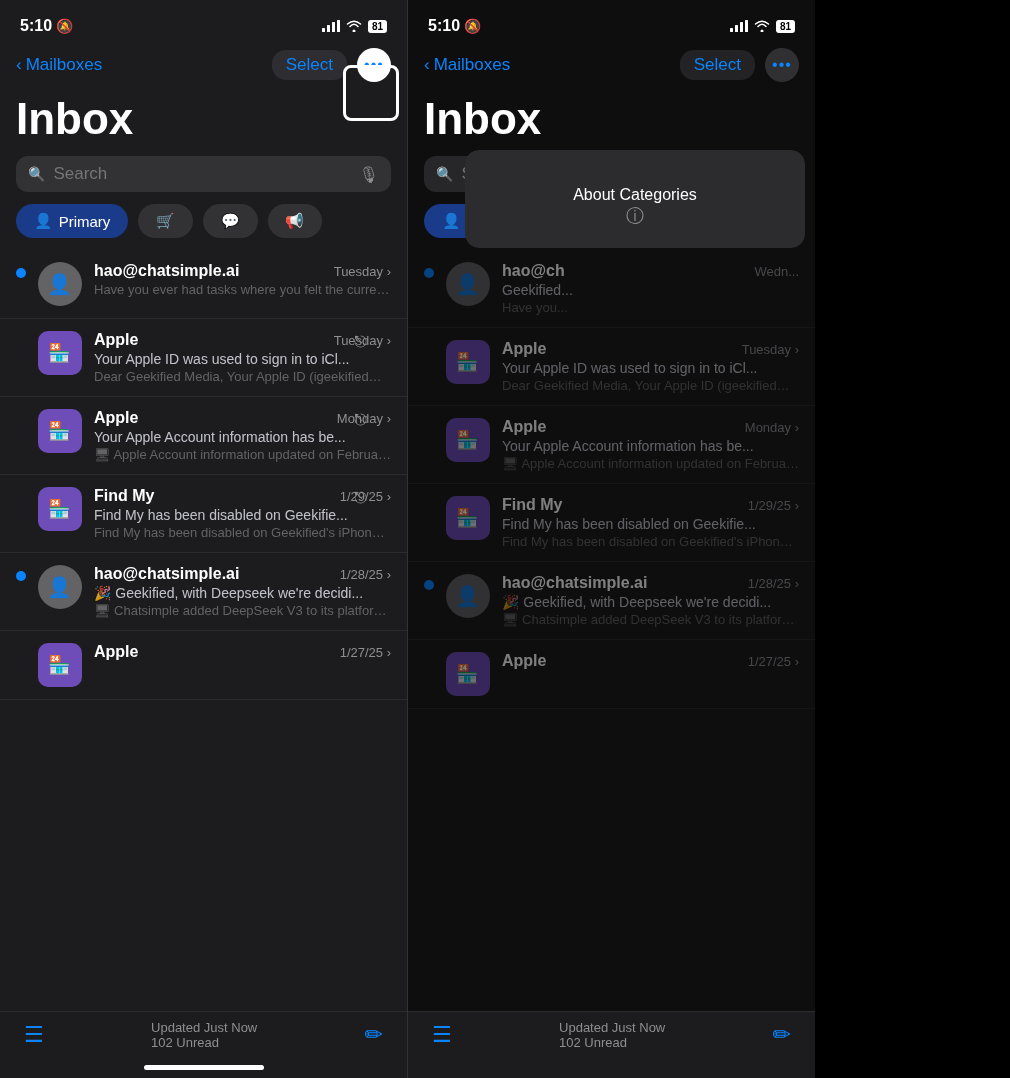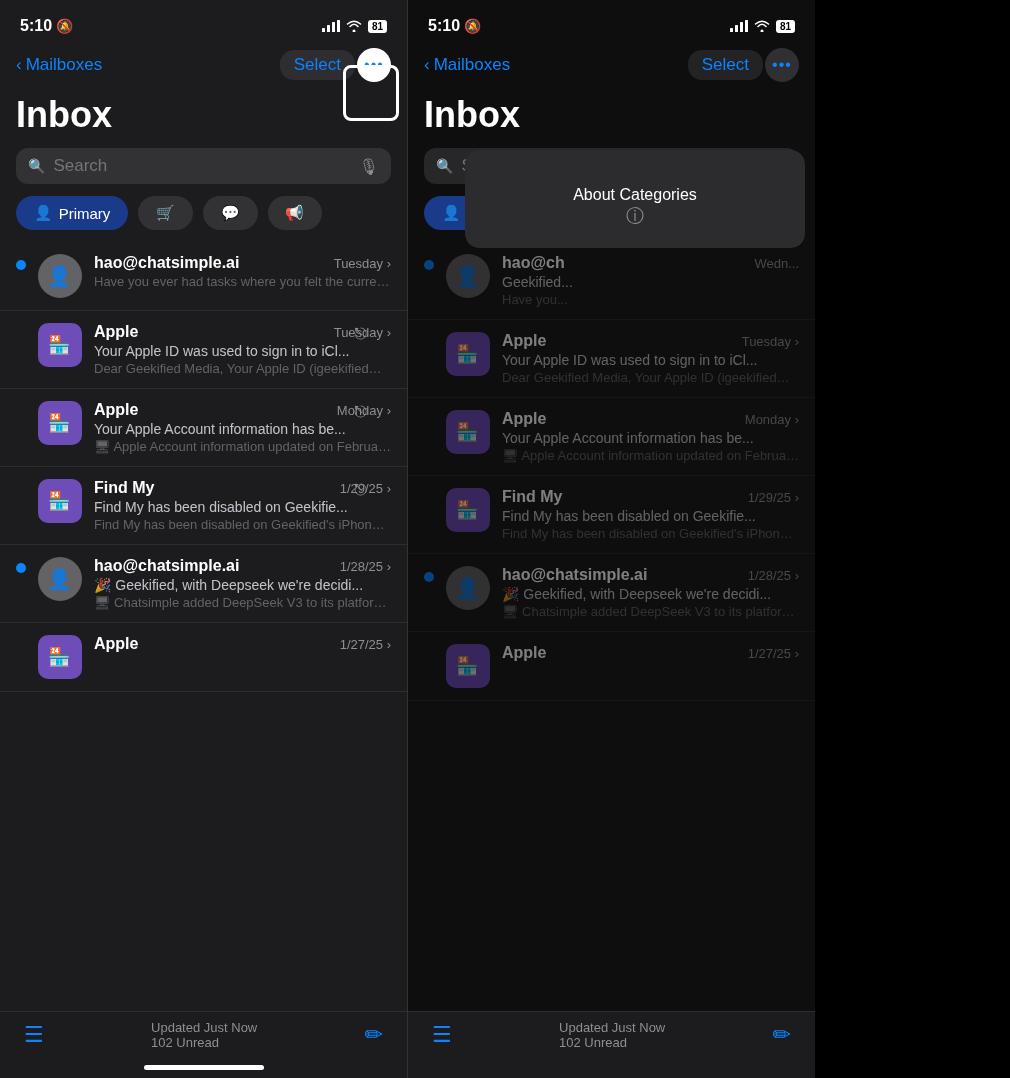--- a/index.html
+++ b/index.html
@@ -61,21 +61,21 @@
       display: flex;
       align-items: center;
       color: #0a84ff;
       font-size: 17px;
       gap: 4px;
       cursor: pointer;
     }
     .nav-actions {
       display: flex;
       align-items: center;
-      gap: 2px;
+      gap: 10px;
     }
     .nav-select {
       color: #0a84ff;
       font-size: 17px;
       background: rgba(120,120,128,0.2);
       border: none;
       padding: 5px 14px;
       border-radius: 14px;
       cursor: pointer;
     }
@@ -91,21 +91,21 @@
       color: #0a84ff;
       font-size: 18px;
       letter-spacing: 2px;
     }
     .nav-dots-highlighted {
       background: #fff;
     }
 
     
     .inbox-title {
-      font-size: 36px;
+      font-size: 44px;
       font-weight: 700;
       color: #fff;
       padding: 4px 16px 12px;
     }
 
     
     .search-bar {
       margin: 0 16px 12px;
       background: rgba(120,120,128,0.24);
       border-radius: 12px;

